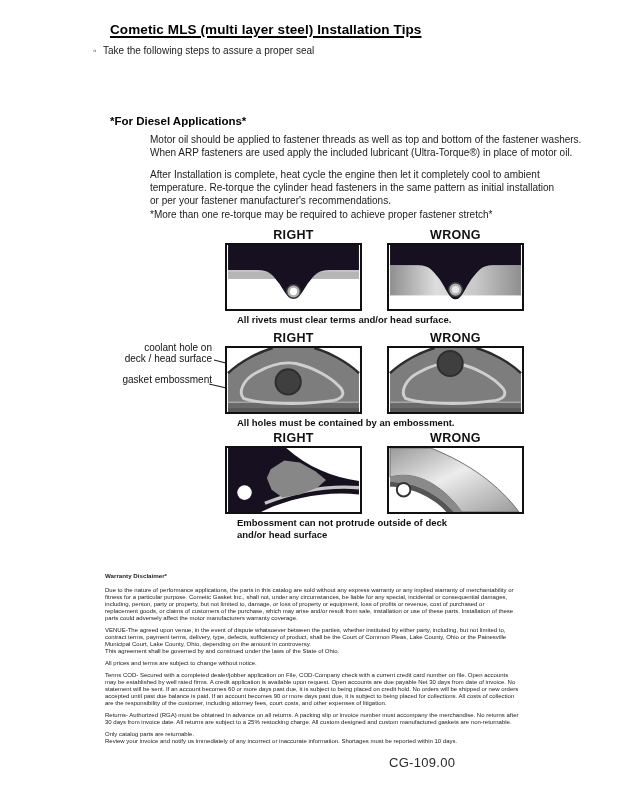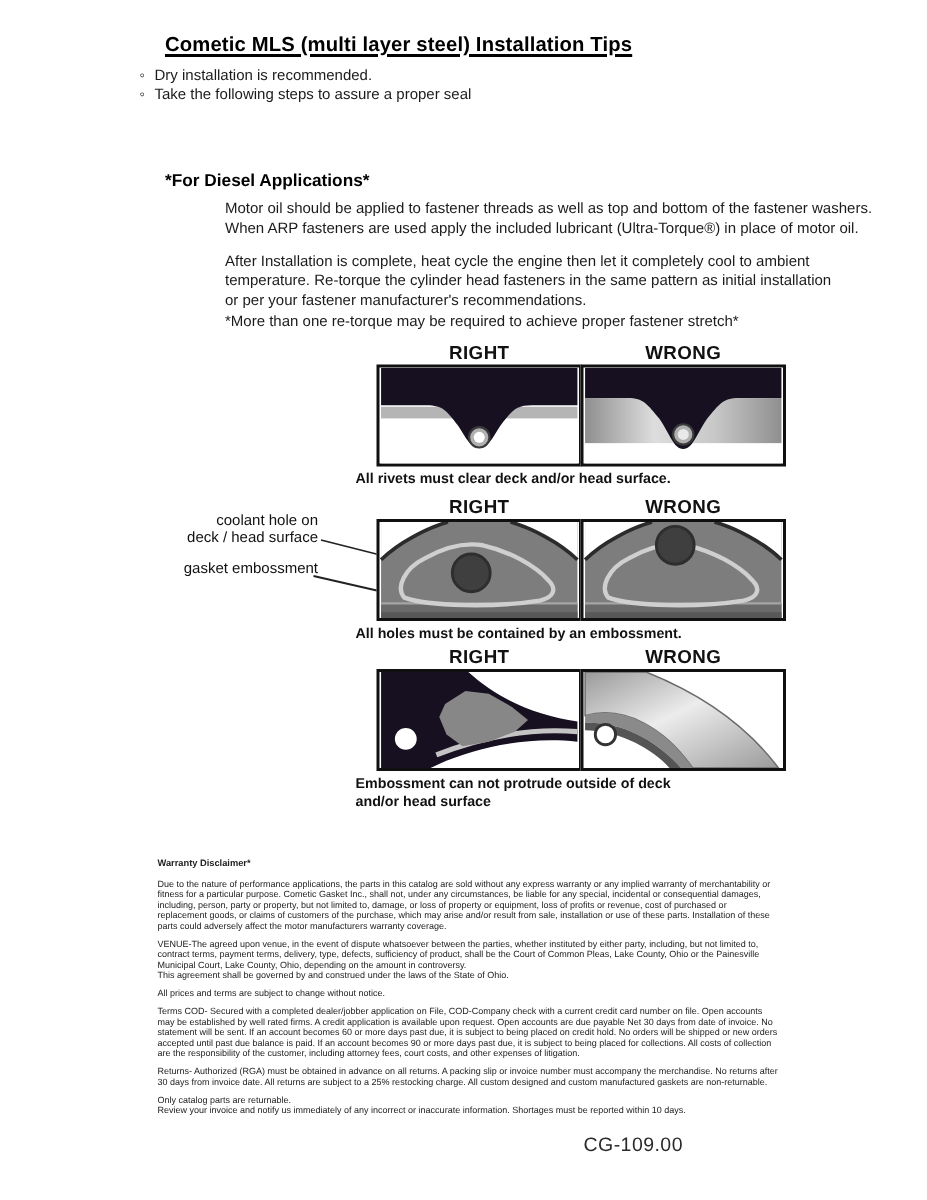--- a/index.html
+++ b/index.html
@@ -25,42 +25,41 @@
 
   .diesel-heading { left:110px; top:115px; font-size:11.5px; font-weight:bold; color:#000; }
   .para { left:110px; width:440px; font-size:10px; line-height:13px; white-space:pre-line;margin-left:40px; }
   .p1 { top:133px; } .p2 { top:168px; } .p3 { top:208px; }
 
   .dlabel { width:137px; text-align:center; font-size:12.5px; font-weight:bold; color:#111; letter-spacing:.3px; }
   .panel { width:137px; height:68px; border:2px solid #101010; background:#fff; }
   .panel svg { display:block; width:133px; height:64px; }
   .cap { font-size:9.5px; font-weight:bold; color:#111; line-height:11.5px; white-space:pre-line; }
 
-  .colL { left:251px; } .colR { left:387px; }
+  .colL { left:225px; } .colR { left:387px; }
   .r1l { top:228px; } .r1p { top:243px; } .r1c { left:237px; top:314px; }
   .r2l { top:331px; } .r2p { top:346px; } .r2c { left:237px; top:417px; }
   .r3l { top:431px; } .r3p { top:446px; } .r3c { left:237px; top:517px; width:240px; }
 
   .callout { right:406px; text-align:right; font-size:10px; line-height:10.5px; color:#111; white-space:pre-line; }
   .co1 { top:343px; } .co2 { top:375px; }
   .pointers { left:200px; top:350px; }
 
   .legal { left:105px; top:572px; width:414px; font-size:6px; line-height:7px; color:#222; }
   .legal h3 { font-size:6.2px; font-weight:bold; margin-bottom:8px; }
   .legal p { margin-bottom:5px; white-space:pre-line; }
 
   .code { left:389px; top:755px; font-size:13px; color:#2a2a2a; letter-spacing:.3px;text-align:right; }
 </style>
 </head>
 <body>
 
 <div class="abs title">Cometic MLS (multi layer steel) Installation Tips</div>
 
 <ul class="abs tips">
-  <li class="lvl1">Dry installation is recommended.</li>
   <li class="lvl1">Take the following steps to assure a proper seal</li>
 </ul>
 
 <div class="abs diesel-heading">*For Diesel Applications*</div>
 <p class="abs para p1">Motor oil should be applied to fastener threads as well as top and bottom of the fastener washers.
 When ARP fasteners are used apply the included lubricant (Ultra-Torque®) in place of motor oil.</p>
 <p class="abs para p2">After Installation is complete, heat cycle the engine then let it completely cool to ambient
 temperature. Re-torque the cylinder head fasteners in the same pattern as initial installation
 or per your fastener manufacturer's recommendations.</p>
 <p class="abs para p3">*More than one re-torque may be required to achieve proper fastener stretch*</p>
@@ -89,21 +88,21 @@
       </linearGradient>
     </defs>
     <rect width="135" height="66" fill="#ffffff"></rect>
     <rect y="21" width="135" height="31" fill="url(#gw1)"></rect>
     <path d="M0,0 H135 V21 H106 C94,21 92,26 84,35 C77,45 74,56 67.5,56 C61,56 58,45 51,35 C43,26 41,21 29,21 H0 Z" fill="#171020"></path>
     <circle cx="67.5" cy="46" r="7" fill="#b0b0b0" stroke="#3a3a3a" stroke-width="1.5"></circle>
     <circle cx="67.5" cy="46" r="3.8" fill="#e9e9e9"></circle>
   </svg>
 </div>
 
-<p class="abs cap r1c">All rivets must clear deck and/or head surface.</p>
+<p class="abs cap r1c">All rivets must clear terms and/or head surface.</p>
 
 <div class="abs dlabel colL r2l">RIGHT</div>
 <div class="abs dlabel colR r2l">WRONG</div>
 
 <div class="abs callout co1">coolant hole on
 deck / head surface</div>
 <div class="abs callout co2">gasket embossment</div>
 
 <svg class="abs pointers" width="110" height="55">
   <line x1="14" y1="10" x2="93" y2="30" stroke="#222" stroke-width="1.2"></line>

